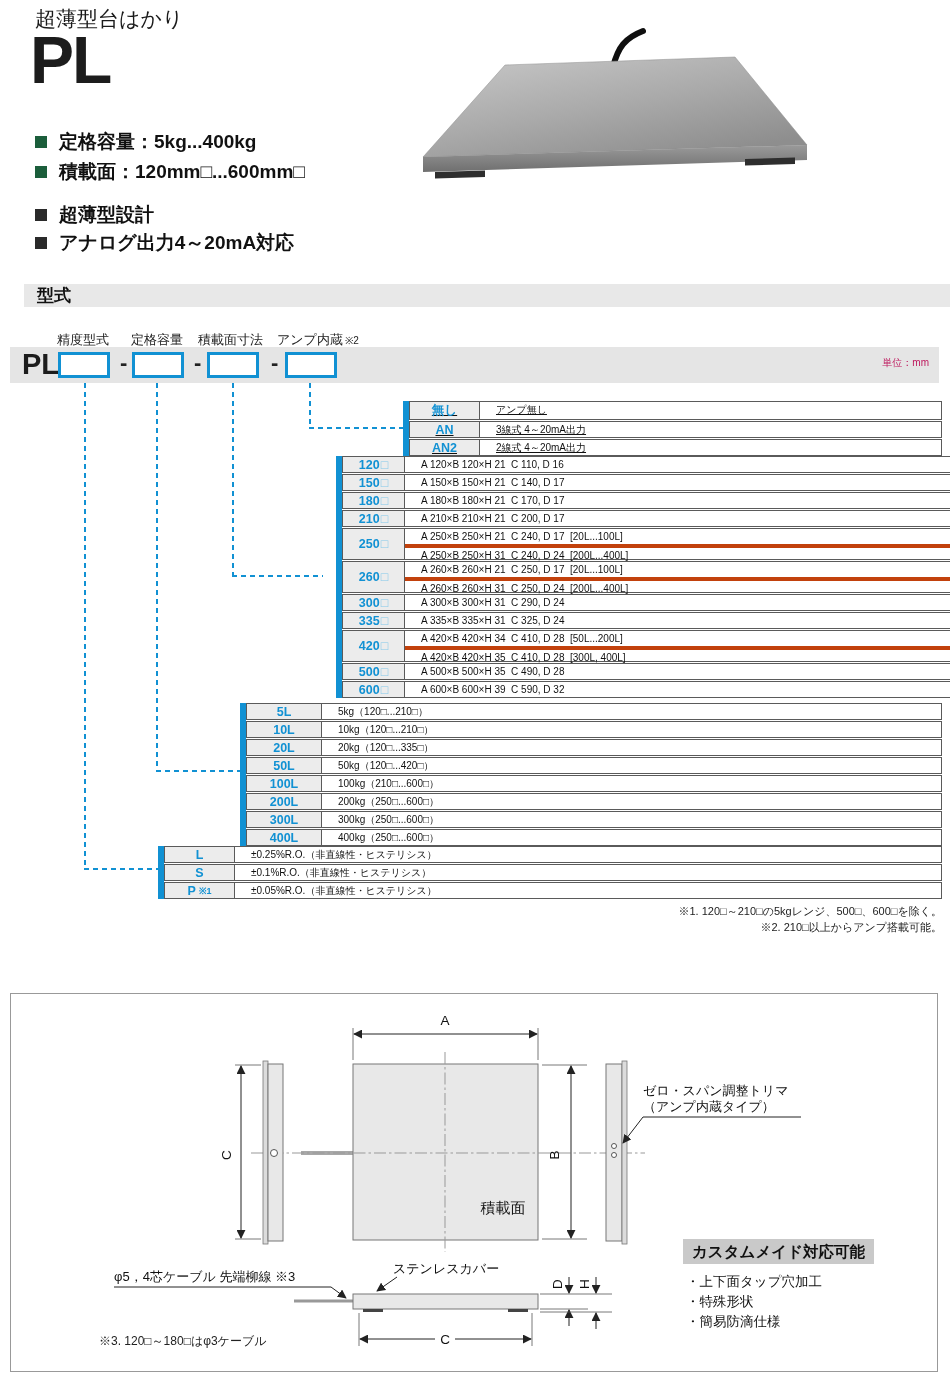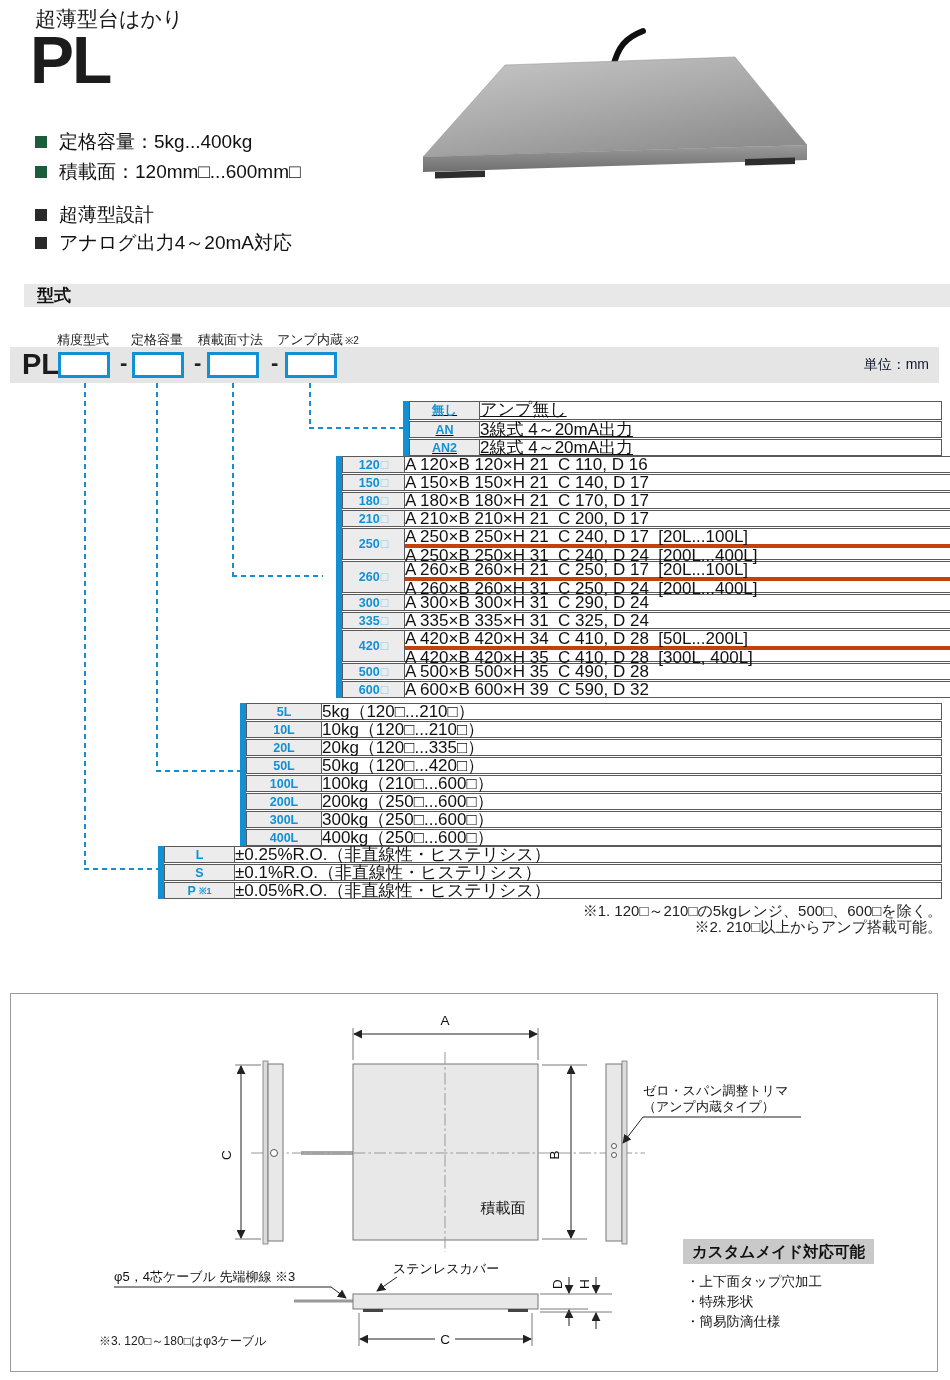--- a/index.html
+++ b/index.html
@@ -5,64 +5,64 @@
   :root{ --blue:#1191d3; --green:#1b5e3b; }
   *{box-sizing:border-box;}
   body{margin:0;background:#fff;}
   .page{position:relative;width:950px;height:1380px;background:#fff;overflow:hidden;
         font-family:"Liberation Sans",sans-serif;color:#111;}
 
   
   .subtitle{position:absolute;left:35px;top:5px;font-size:21px;color:#1a1a1a;}
   .biglogo{position:absolute;left:30px;top:27px;font-size:66px;font-weight:800;
            letter-spacing:-2px;line-height:1;color:#1c1c1c;}
-  .feat{position:absolute;left:35px;display:flex;align-items:center;font-size:19px;color:#111;}
+  .feat{position:absolute;left:35px;display:flex;align-items:center;font-size:19px;color:#111;font-weight:bold;}
   .fbul{width:12px;height:12px;margin-right:12px;flex:none;}
   .fbul.g{background:var(--green);} .fbul.k{background:#2a2a2a;}
   .photo{position:absolute;left:415px;top:25px;}
 
   
   .sec-h{position:absolute;left:24px;width:929px;height:21px;display:flex;flex-direction:column;}
   .sec-accent{width:9px;background:var(--green);}
   .sec-bar{flex:1;background:#e8e8e8;display:flex;align-items:center;
            padding-left:13px;font-size:17px;font-weight:bold;color:#111;}
 
   
   .field-label{position:absolute;top:331px;font-size:13px;color:#222;}
   .field-label small{font-size:10px;margin-left:2px;}
   .model-strip{position:absolute;left:10px;top:347px;width:929px;height:36px;background:#e5e5e5;}
   .pl{position:absolute;left:12px;top:1px;font-size:29px;font-weight:800;color:#1c1c1c;}
   .mbox{position:absolute;top:5px;width:52px;height:26px;background:#fff;border:3px solid var(--blue);}
   .mdash{position:absolute;top:3px;font-size:22px;font-weight:bold;color:#222;}
-  .unit{position:absolute;right:10px;top:9px;font-size:14px;color:#0f172a;}
+  .unit{position:absolute;right:10px;top:9px;font-size:10px;color:#be185d;}
 
   
   .dash-v{position:absolute;width:2px;
           background:repeating-linear-gradient(to bottom,var(--blue) 0 5px,transparent 5px 9px);}
   .dash-h{position:absolute;height:2px;
           background:repeating-linear-gradient(to right,var(--blue) 0 5px,transparent 5px 9px);}
 
   
   .opt-table{position:absolute;}
   .opt-table .bar{position:absolute;left:0;top:0;bottom:1px;width:6px;background:var(--blue);}
   .trow{display:flex;border:1px solid #5a5a5a;margin:0 0 1px 6px;background:#fff;}
   .tcode{background:#ececec;color:var(--blue);font-weight:bold;font-size:12.5px;
          display:flex;align-items:center;justify-content:center;border-right:1px solid #5a5a5a;flex:none;}
   .tcode .sq{color:#86c9eb;margin-left:1px;}
   .tcode .cnote{font-size:9px;margin-left:3px;}
   .tvals{flex:1;min-width:0;}
-  .vline{height:15px;line-height:15px;font-size:17px;padding-left:0;white-space:nowrap;color:#111;}
+  .vline{height:15px;line-height:15px;font-size:10px;padding-left:16px;white-space:nowrap;color:#111;}
   .vline + .vline{border-top:4px solid #c2410c;}
   .t-amp {left:403px;top:401px;width:539px;text-decoration:underline;} .t-amp  .tcode{width:70px;}
   .t-size{left:336px;top:456px;width:619px;} .t-size .tcode{width:62px;}
   .t-cap {left:240px;top:703px;width:702px;} .t-cap  .tcode{width:75px;}
   .t-prec{left:158px;top:846px;width:784px;} .t-prec .tcode{width:70px;}
 
   .fnotes{position:absolute;right:8px;top:903px;text-align:right;
-          font-size:15px;line-height:16px;color:#222;}
+          font-size:11px;line-height:16px;color:#222;}
 
   
   .draw-box{position:absolute;left:10px;top:993px;width:928px;height:379px;
             border:1px solid #999;background:#fff;}
   svg text{font-family:"Liberation Sans",sans-serif;}
   .part{fill:#e8e8e8;stroke:#777;stroke-width:1;}
   .thin{fill:#dcdcdc;stroke:#777;stroke-width:0.8;}
   .ext{stroke:#555;stroke-width:0.8;}
   .dim{stroke:#222;stroke-width:1;fill:none;}
   .cl{stroke:#999;stroke-width:1;stroke-dasharray:12 3 2.5 3;fill:none;}

